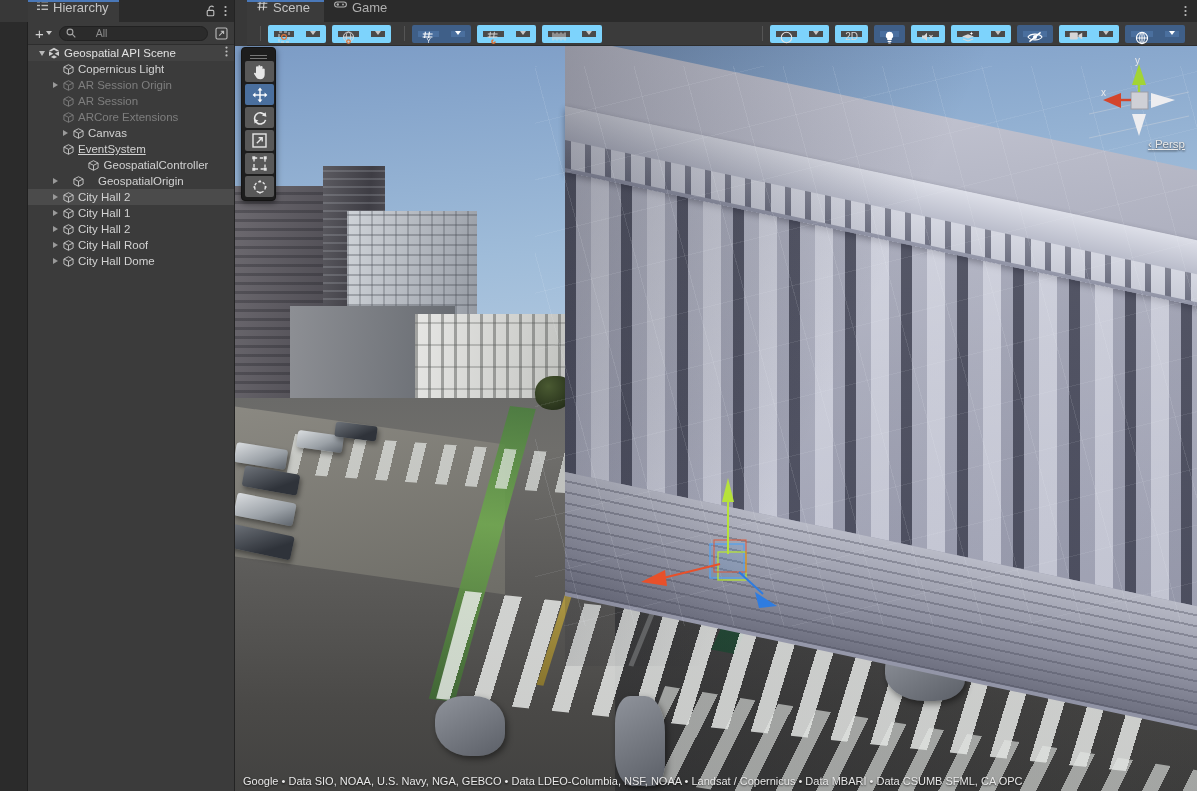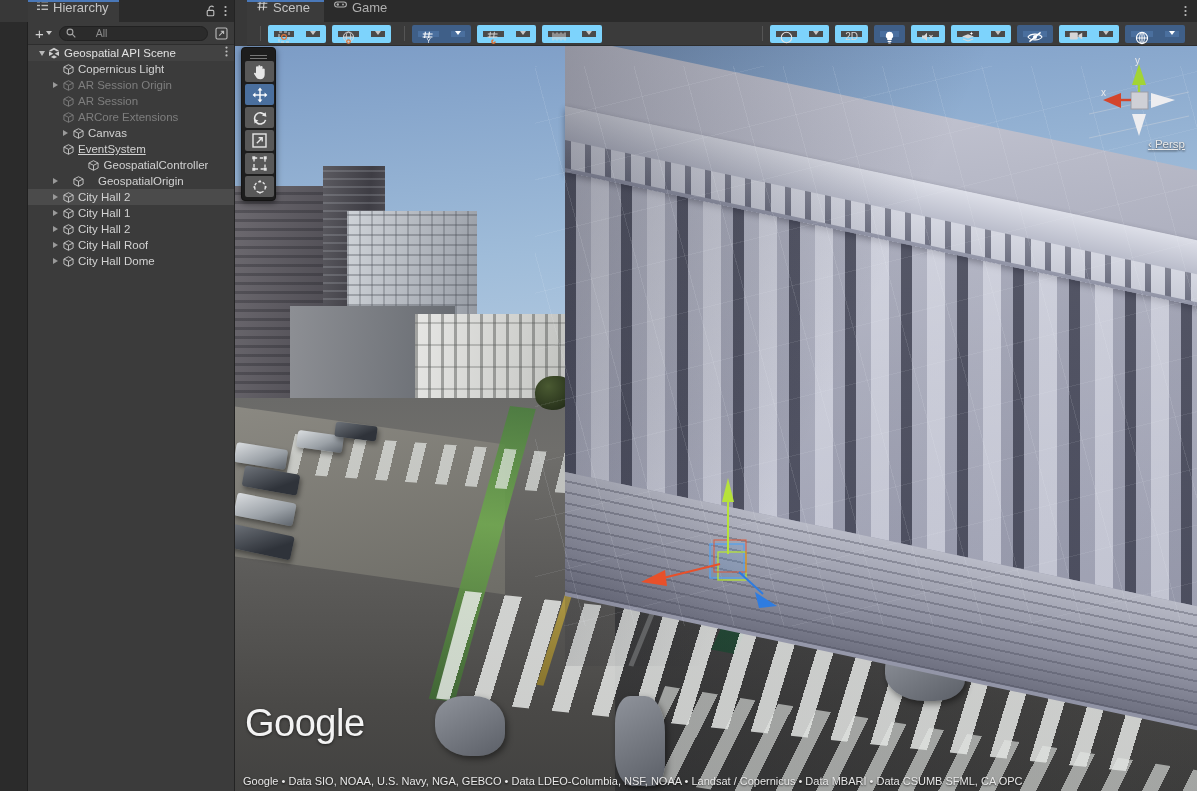--- a/index.html
+++ b/index.html
@@ -882,16 +882,15 @@
       <g>
         <polygon points="86,48 62,41 62,56" fill="#ededf0"></polygon>
         <polygon points="50,84 43,62 57,62" fill="#ededf0"></polygon>
       </g>
     </svg>
     <div id="persp-label">
       <span>‹</span>
       <span>Persp</span>
     </div>
 
-    <div id="google-logo">Google</div>
     <div id="attribution">Google • Data SIO, NOAA, U.S. Navy, NGA, GEBCO • Data LDEO-Columbia, NSF, NOAA • Landsat / Copernicus • Data MBARI • Data CSUMB SFML, CA OPC</div>
   </div>
 </div>
 
 </body></html>

